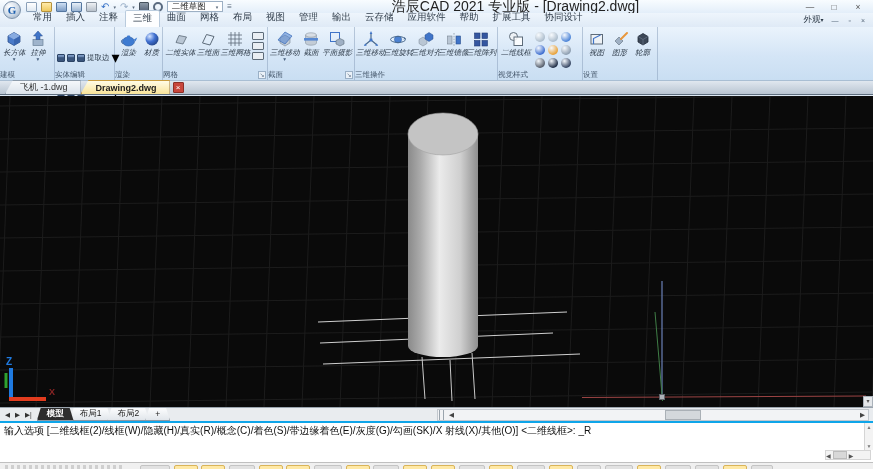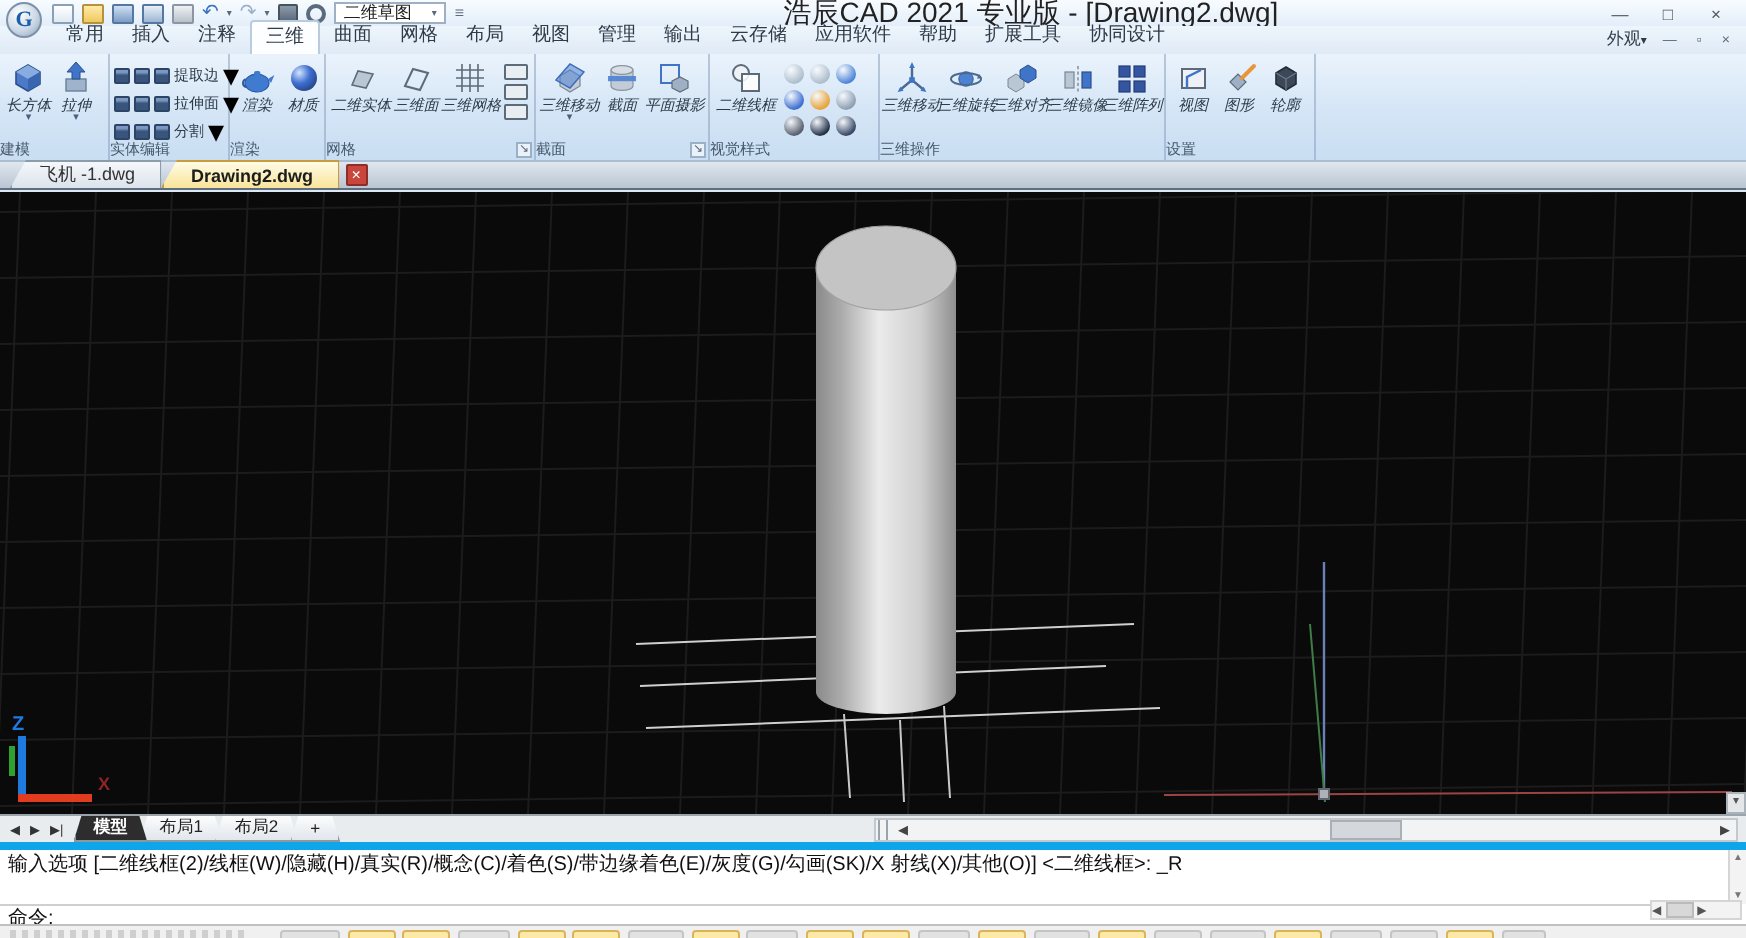--- a/index.html
+++ b/index.html
@@ -49,21 +49,21 @@
     padding:2px 2px 11px 2px; display:flex; align-items:flex-start; flex-shrink:0; }
   .rgroup-label { position:absolute; bottom:0; left:0; right:0; text-align:left;
     font-size:7.5px; color:#46586c; line-height:10px; }
   .launcher { position:absolute; right:1px; bottom:1px; font-size:6px; color:#5a6c80; border:1px solid #9ab0c6;
     width:8px; height:8px; line-height:6px; text-align:center; background:#eaf1f8; }
   .btn-lg { display:flex; flex-direction:column; align-items:center; padding:1px 1px 0; min-width:23px; }
   .btn-lg .ic { width:18px; height:18px; flex-shrink:0; }
   .btn-lg .bl { font-size:7.5px; color:#2e3b49; white-space:nowrap; line-height:1.25;font-style:italic; }
   .btn-lg .arr { font-size:5.5px; color:#49607e; line-height:4px; }
   .se-rows { display:flex; flex-direction:column; gap:1px; padding-top:2px; }
-  .se-row { display:flex; align-items:center; gap:2px; height:13px; }
+  .se-row { display:flex; align-items:center; gap:2px; height:13px;margin-top:20px; }
   .mini-cube { width:8px; height:8px; background:linear-gradient(#7b98c2 20%,#3a557c 45%); border:1px solid #2c4466; border-radius:1px; }
   .se-label { font-size:7.5px; color:#2e3b49; white-space:nowrap; }
   .vs-grid { display:grid; grid-template-columns:repeat(3,12px); grid-auto-rows:12px; gap:1px; padding:3px 0 0 3px; }
   .vs-s { width:10px; height:10px; border-radius:50%; }
   .mini-col { display:flex; flex-direction:column; gap:2px; padding:3px 1px 0; }
   .mg-mini { width:12px; height:8px; border:1px solid #5d6b79; background:#e9eef3; border-radius:1px; }
 
   
   .doctabs { position:absolute; top:81px; left:0; right:0; height:14px;
     background: linear-gradient(#e0e7ef,#b9c5d2); border-bottom:1px solid #5f6e7e;
@@ -93,21 +93,21 @@
   .ltab.active { background:#2d2d2d; color:#fff; font-weight:bold; z-index:2; position:relative; }
   .hscroll { position:absolute; left:437px; right:4px; top:1px; height:12px; background:#f2f3f5;
     border:1px solid #c2c8ce; display:flex; align-items:center; }
   .hs-arrow { width:11px; text-align:center; font-size:6.5px; color:#444; }
   .hs-track { position:relative; flex:1; height:100%; }
   .hs-thumb { position:absolute; left:208px; width:36px; top:0; bottom:0; background:#d4d8dc; border:1px solid #aab0b6; }
   .splitter { width:5px; height:10px; border-left:1px solid #9aa4ad; border-right:1px solid #9aa4ad; margin:0 2px 0 1px; }
 
   
   .cmdpanel { position:absolute; top:421px; left:0; right:0; height:41px; background:#ffffff;
-    border-top:4px solid #0ea5e9; font-size:10px; color:#111; }
+    border-top:2px solid #0ea5e9; font-size:10px; color:#111; }
   .cmd-line { padding:1px 0 0 4px; white-space:nowrap; overflow:hidden; line-height:13px; }
   .cmd-prompt-row { position:absolute; left:0; right:10px; top:27px; height:14px;
     border-top:1px solid #cfcfcf; padding:1px 0 0 4px; line-height:12px; }
   .cmd-vscroll { position:absolute; right:0; top:0; width:9px; height:27px; background:#f3f3f3;
     border-left:1px solid #d5d5d5; display:flex; flex-direction:column; justify-content:space-between;
     align-items:center; font-size:5px; color:#777; padding:1px 0; }
   .cmd-hscroll { position:absolute; right:2px; bottom:2px; width:46px; height:10px; display:flex;
     align-items:center; background:#f3f3f3; border:1px solid #d5d5d5; font-size:6px; color:#555; }
   .cmd-hscroll .thumb { width:14px; height:8px; background:#d8d8d8; border:1px solid #bbb; margin:0 2px; }
 
@@ -382,73 +382,73 @@
       <div class="btn-lg">
         <svg class="ic">
             <use href="#i-flatshot"></use>
           </svg>
         <span class="bl">平面摄影</span>
       </div>
       <div class="rgroup-label">截面</div>
       <div class="launcher">↘</div>
     </div>
 
+    <div class="rgroup" style="width:143px">
+      <div class="btn-lg">
+        <svg class="ic">
+            <use href="#i-move3"></use>
+          </svg>
+        <span class="bl">三维移动</span>
+      </div>
+      <div class="btn-lg">
+        <svg class="ic">
+            <use href="#i-rot3"></use>
+          </svg>
+        <span class="bl">三维旋转</span>
+      </div>
+      <div class="btn-lg">
+        <svg class="ic">
+            <use href="#i-align3"></use>
+          </svg>
+        <span class="bl">三维对齐</span>
+      </div>
+      <div class="btn-lg">
+        <svg class="ic">
+            <use href="#i-mirror3"></use>
+          </svg>
+        <span class="bl">三维镜像</span>
+      </div>
+      <div class="btn-lg">
+        <svg class="ic">
+            <use href="#i-array3"></use>
+          </svg>
+        <span class="bl">三维阵列</span>
+      </div>
+      <div class="rgroup-label">三维操作</div>
+    </div>
+
     <div class="rgroup" style="width:85px">
       <div class="btn-lg">
         <svg class="ic">
             <use href="#i-wf2d"></use>
           </svg>
         <span class="bl">二维线框</span>
       </div>
       <div class="vs-grid" id="vs-grid">
           <div class="vs-s" style="background: radial-gradient(circle at 35% 30%, rgba(255, 255, 255, 0.75), rgb(174, 190, 205) 70%);"></div>
           <div class="vs-s" style="background: radial-gradient(circle at 35% 30%, rgba(255, 255, 255, 0.75), rgb(174, 190, 205) 70%);"></div>
           <div class="vs-s" style="background: radial-gradient(circle at 35% 30%, rgba(255, 255, 255, 0.75), rgb(79, 134, 216) 70%);"></div>
           <div class="vs-s" style="background: radial-gradient(circle at 35% 30%, rgba(255, 255, 255, 0.75), rgb(63, 111, 208) 70%);"></div>
           <div class="vs-s" style="background: radial-gradient(circle at 35% 30%, rgba(255, 255, 255, 0.75), rgb(232, 163, 60) 70%);"></div>
           <div class="vs-s" style="background: radial-gradient(circle at 35% 30%, rgba(255, 255, 255, 0.75), rgb(143, 160, 178) 70%);"></div>
           <div class="vs-s" style="background: radial-gradient(circle at 35% 30%, rgba(255, 255, 255, 0.75), rgb(89, 97, 110) 70%);"></div>
           <div class="vs-s" style="background: radial-gradient(circle at 35% 30%, rgba(255, 255, 255, 0.75), rgb(36, 50, 74) 70%);"></div>
           <div class="vs-s" style="background: radial-gradient(circle at 35% 30%, rgba(255, 255, 255, 0.75), rgb(58, 74, 102) 70%);"></div>
         </div>
       <div class="rgroup-label">视觉样式</div>
-    </div>
-
-    <div class="rgroup" style="width:143px">
-      <div class="btn-lg">
-        <svg class="ic">
-            <use href="#i-move3"></use>
-          </svg>
-        <span class="bl">三维移动</span>
-      </div>
-      <div class="btn-lg">
-        <svg class="ic">
-            <use href="#i-rot3"></use>
-          </svg>
-        <span class="bl">三维旋转</span>
-      </div>
-      <div class="btn-lg">
-        <svg class="ic">
-            <use href="#i-align3"></use>
-          </svg>
-        <span class="bl">三维对齐</span>
-      </div>
-      <div class="btn-lg">
-        <svg class="ic">
-            <use href="#i-mirror3"></use>
-          </svg>
-        <span class="bl">三维镜像</span>
-      </div>
-      <div class="btn-lg">
-        <svg class="ic">
-            <use href="#i-array3"></use>
-          </svg>
-        <span class="bl">三维阵列</span>
-      </div>
-      <div class="rgroup-label">三维操作</div>
     </div>
 
     <div class="rgroup" style="width:75px; border-right:1px solid rgba(140,163,190,.55)">
       <div class="btn-lg">
         <svg class="ic">
             <use href="#i-view"></use>
           </svg>
         <span class="bl">视图</span>
       </div>
       <div class="btn-lg">
@@ -566,21 +566,20 @@
       <span class="hs-arrow">◀</span>
       <div class="hs-track">
         <div class="hs-thumb"></div>
       </div>
       <span class="hs-arrow">▶</span>
     </div>
   </div>
 
   <div class="cmdpanel">
     <div class="cmd-line">输入选项 [二维线框(2)/线框(W)/隐藏(H)/真实(R)/概念(C)/着色(S)/带边缘着色(E)/灰度(G)/勾画(SK)/X 射线(X)/其他(O)] &lt;二维线框&gt;: _R</div>
-    <div class="cmd-prompt-row">命令:</div>
     <div class="cmd-vscroll">
         <span>▲</span>
         <span>▼</span>
       </div>
     <div class="cmd-hscroll">
         <span>◀</span>
         <span class="thumb"></span>
         <span>▶</span>
       </div>
   </div>

